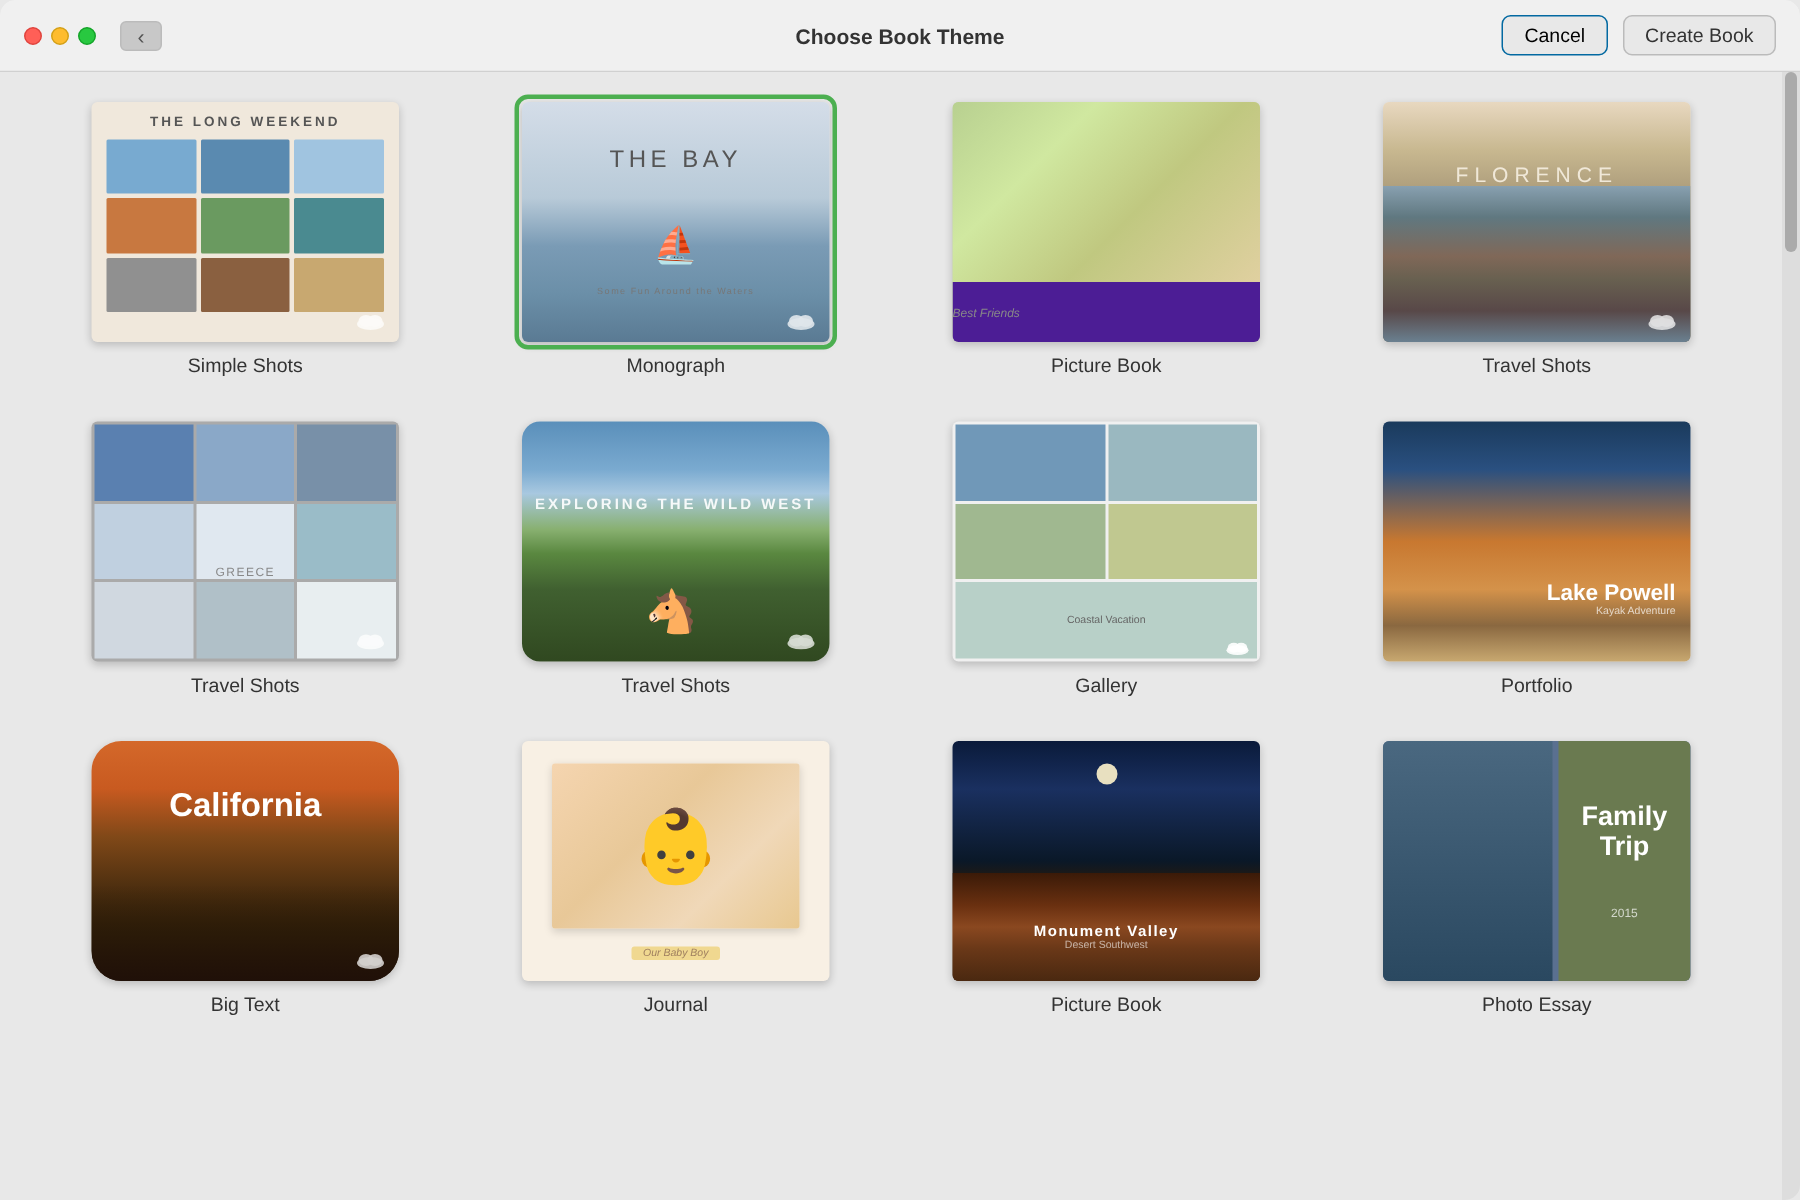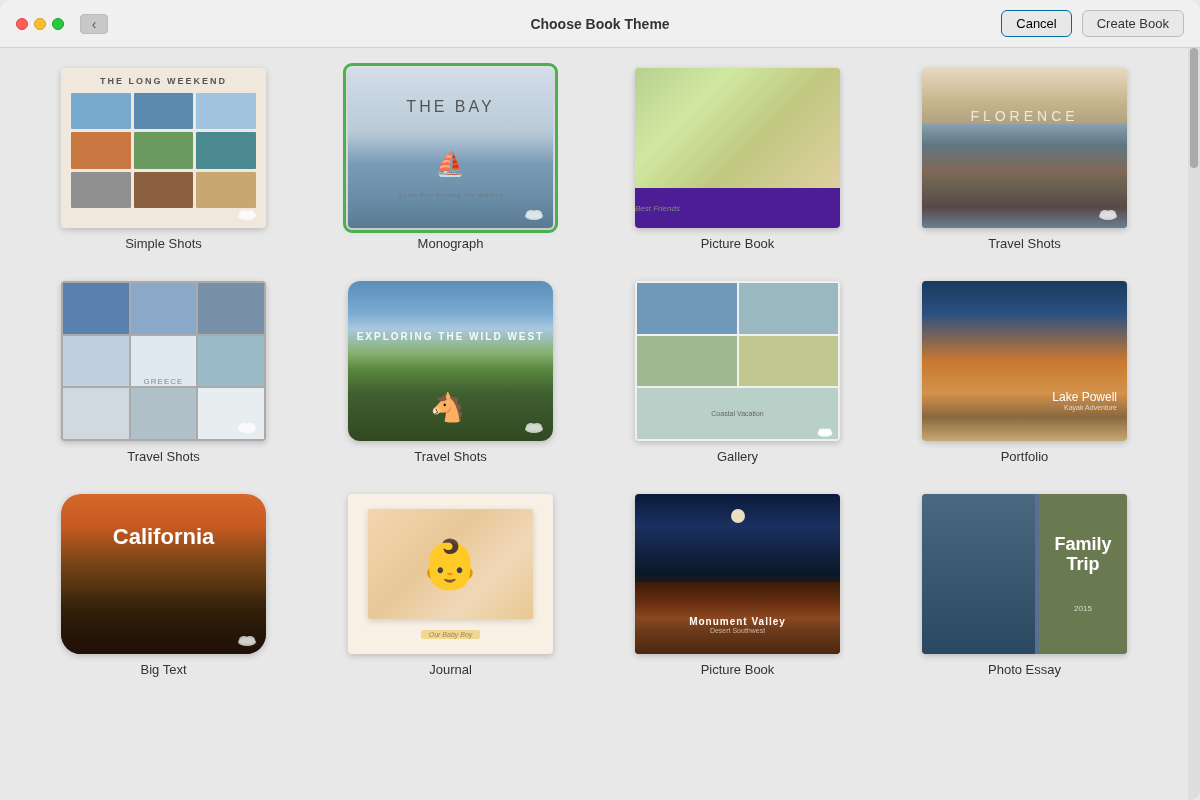--- a/index.html
+++ b/index.html
@@ -268,23 +268,23 @@
     .portfolio-bg {
       background: linear-gradient(180deg, #1a3a5c 0%, #2a5080 20%, #c87830 50%, #d4924a 70%, #8a6840 85%, #c8a870 100%);
     }
     .portfolio-title {
       position: absolute;
       bottom: 30px;
       right: 10px;
       text-align: right;
     }
     .portfolio-title-text {
-      font-size: 12px;
+      font-size: 15px;
       color: white;
-      font-weight: 400;
+      font-weight: 700;
       display: block;
       margin-left: 24px;
     }
     .portfolio-subtitle {
       font-size: 7px;
       color: rgba(255,255,255,0.7);
       display: block;
     }
 
     

